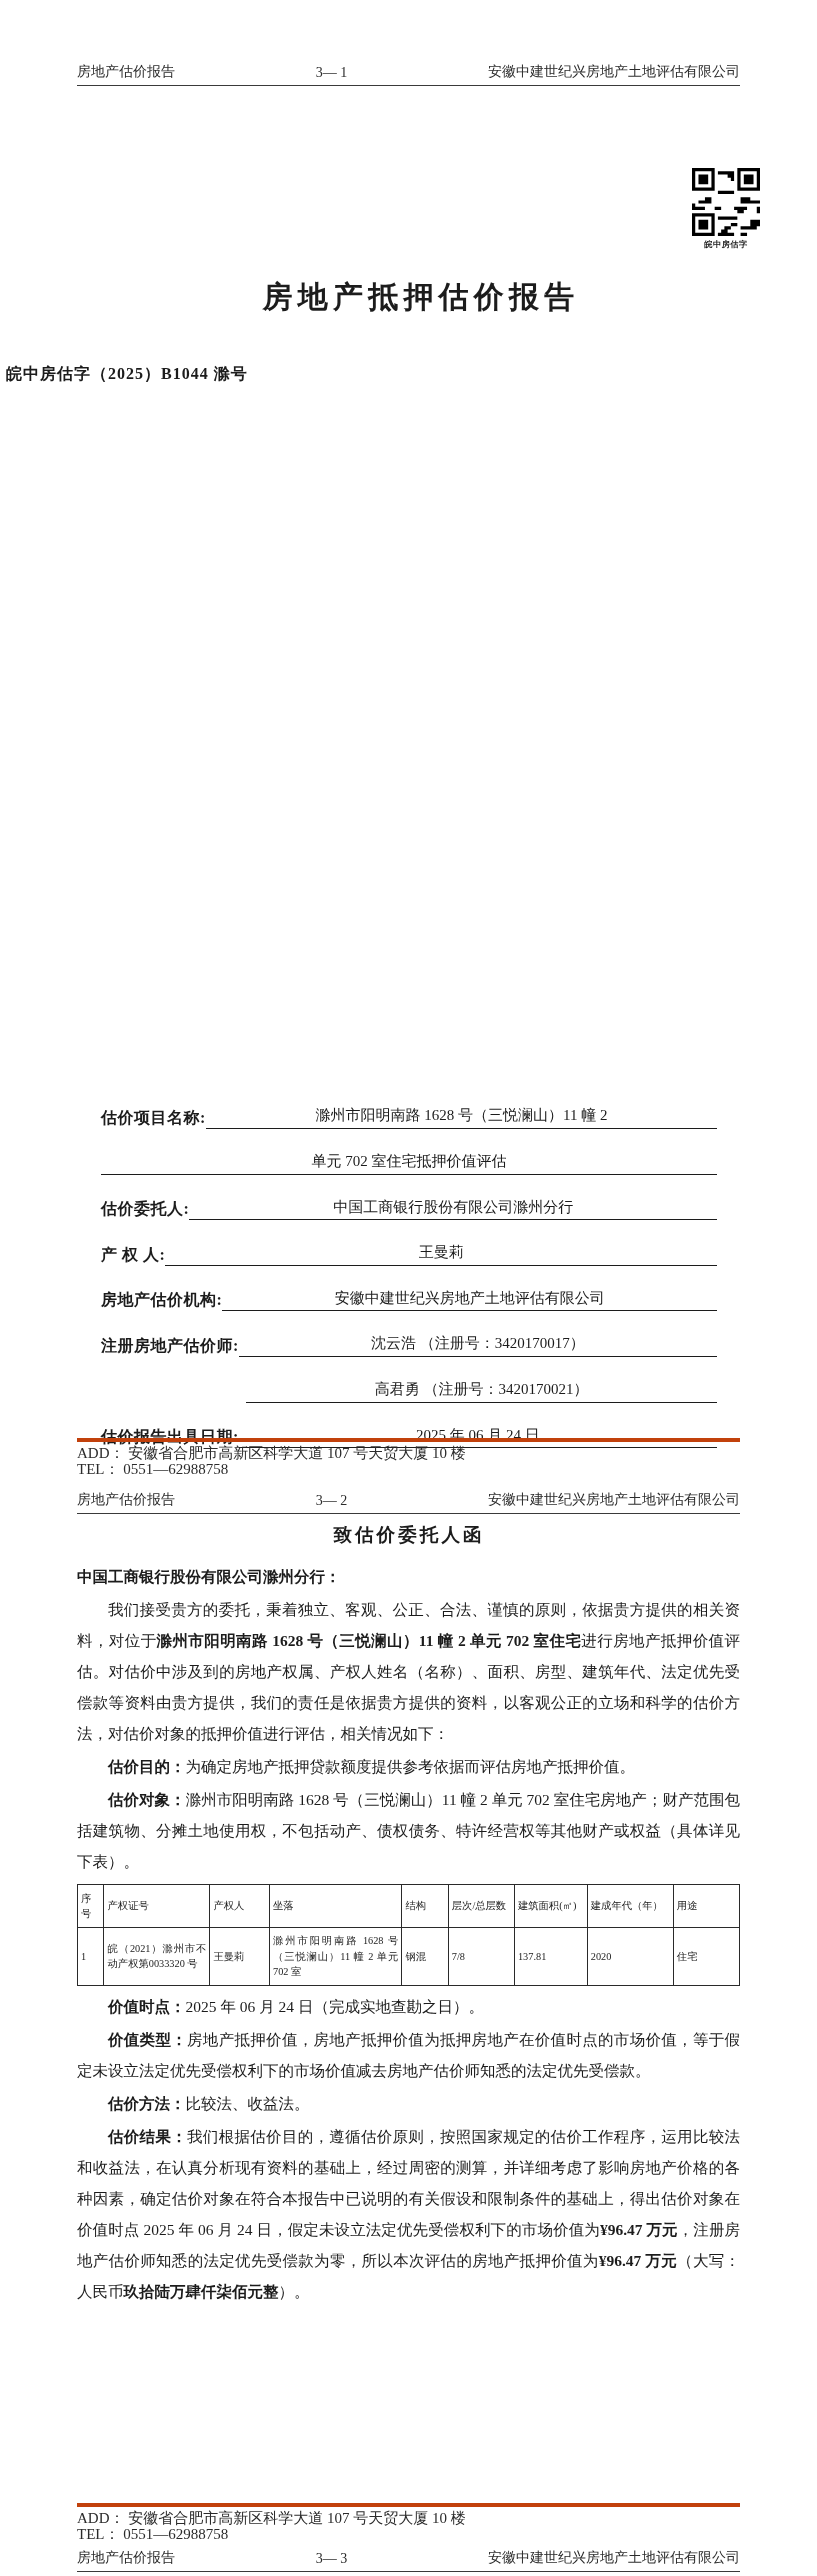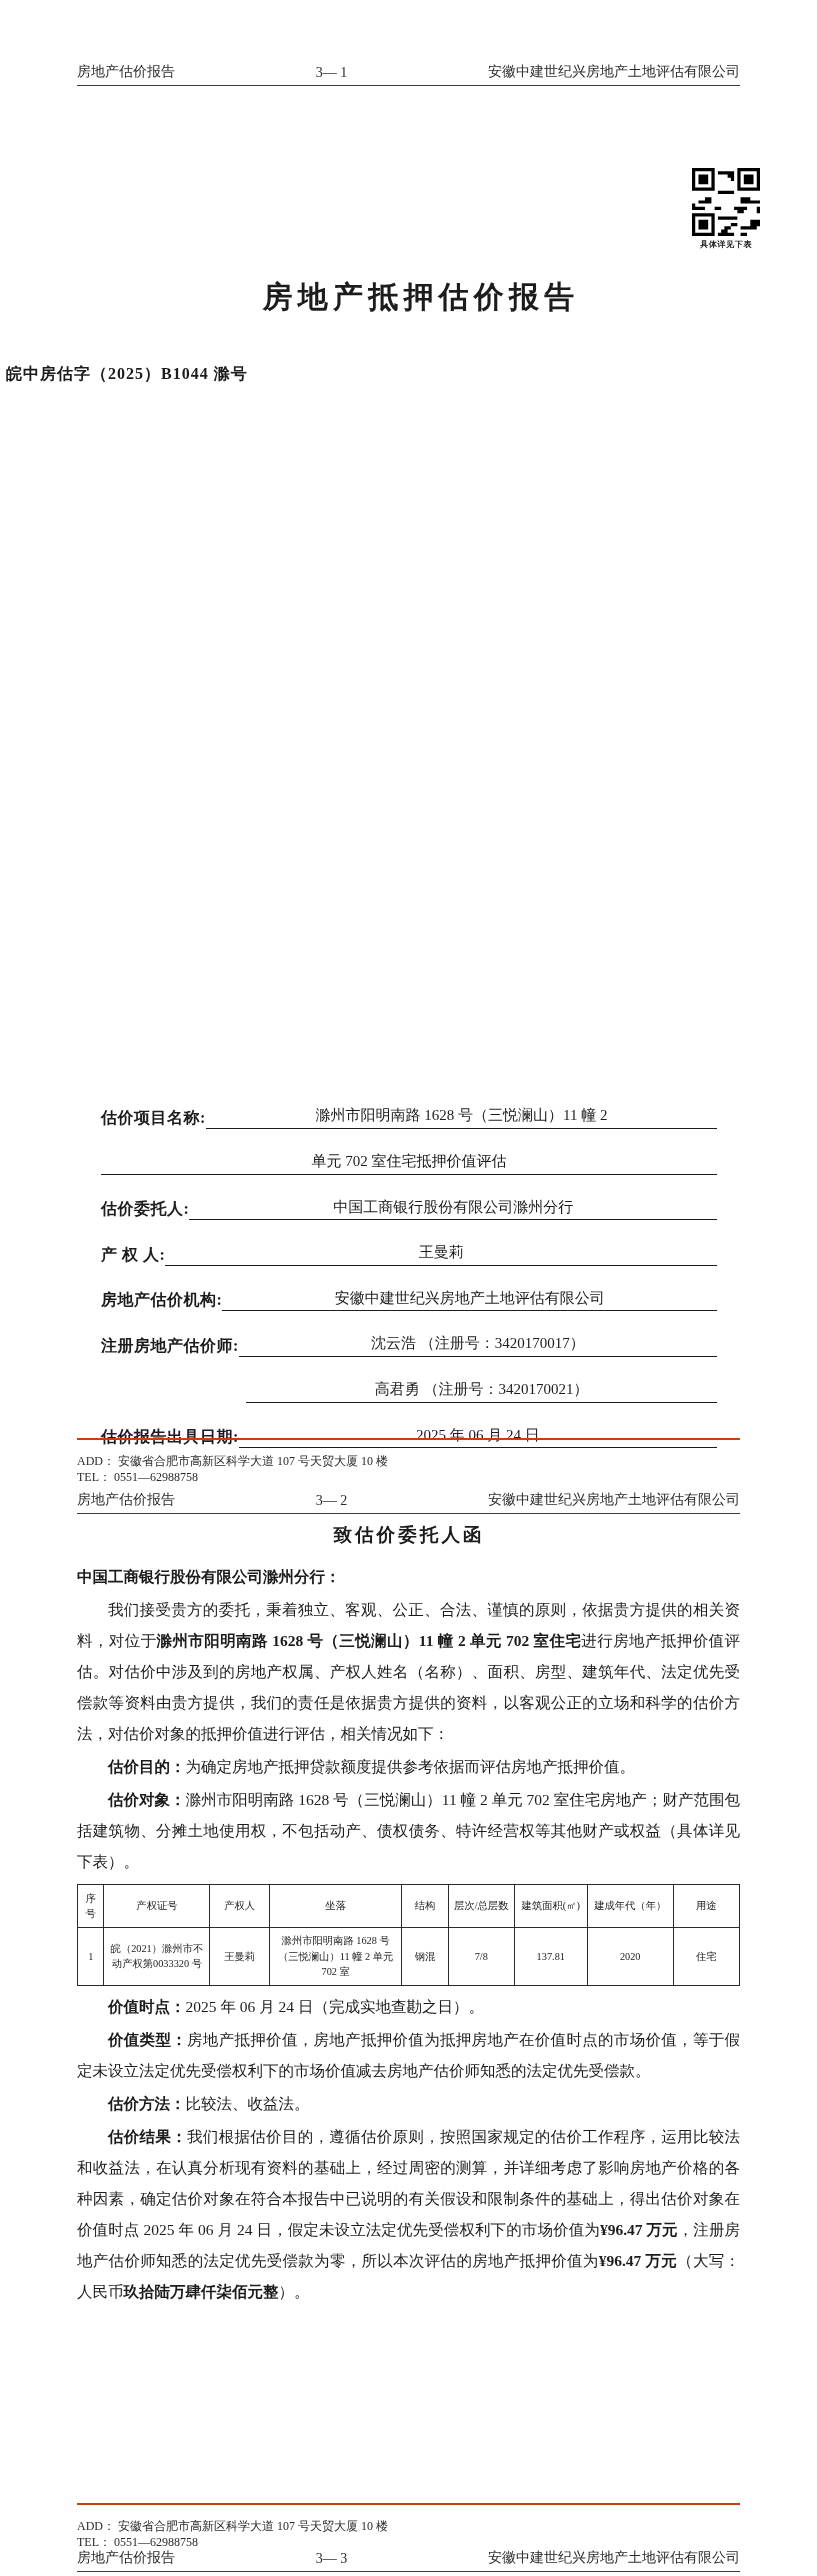--- a/index.html
+++ b/index.html
@@ -17,22 +17,22 @@
   
   .pg-header {
     position: absolute; left: 77px; width: 663px;
     display: flex; justify-content: space-between; align-items: flex-end;
     font-size: 14px; color: #2b2b2b;
     border-bottom: 1px solid #3a3a3a; padding-bottom: 4.1px;
   }
   .h1 { top: 63px; } .h2 { top: 1491px; } .h3 { top: 2549px; }
   .pg-footer {
     position: absolute; left: 77px; width: 663px;
-    font-size: 12px; color: #2b2b2b; line-height: 15.5px;
-    border-top: 2px solid #c2410c; padding-top: 14px;
+    font-size: 15px; color: #2b2b2b; line-height: 15.5px;
+    border-top: 4px solid #c2410c; padding-top: 4px;
   }
   .f1 { top: 1438px; } .f2 { top: 2503px; }
   
   .qr-wrap { position: absolute; top: 168px; left: 692px; width: 68px; text-align: center; }
   .qr-svg { width: 68px; height: 68px; display: block; }
   .qr-label { font-size: 8.2px; font-weight: bold; margin-top: 3.1px; letter-spacing: 0.5px; }
   .cover-title {
     position: absolute; top: 277px; left: 12px; width: 100%;
     text-align: center; font-size: 30px; font-weight: bold; letter-spacing: 5.2px;
   }
@@ -55,21 +55,21 @@
   }
   .letter-body {
     position: absolute; top: 1561px; left: 77px; width: 663px;
     font-size: 15.5px; line-height: 31px; text-align: justify;
   }
   .letter-body p { text-indent: 2em; margin-bottom: 2.1px; }
   .letter-body p.salutation { text-indent: 0; font-weight: bold; }
   .b { font-weight: bold; }
   .prop-table {
     width: 100%; border-collapse: collapse; margin: 7.2px 0 5.2px 0;
-    font-size: 10.3px; line-height: 15.5px; text-align: center; text-indent: 0;
+    font-size: 10.3px; line-height: 15.5px; text-indent: 0;
   }
   .prop-table th, .prop-table td {
     border: 1px solid #2a2a2a; padding: 5.2px 3.1px; font-weight: normal; vertical-align: middle;
   }
   
   .p3-body {
     position: absolute; top: 2575px; left: 77px; width: 663px;
     font-size: 15.5px; line-height: 31px; text-align: justify;
   }
   .unit-line { margin-bottom: 7.2px; }
@@ -88,21 +88,21 @@
   <div class="qr-wrap">
     <svg class="qr-svg" viewBox="0 0 21 21" xmlns="http://www.w3.org/2000/svg">
       <rect width="21" height="21" fill="#ffffff"></rect>
       <g fill="#000000">
         <path d="M0 0h7v7H0zM14 0h7v7h-7zM0 14h7v7H0z"></path>
         <path fill="#ffffff" d="M1 1h5v5H1zM15 1h5v5h-5zM1 15h5v5H1z"></path>
         <path d="M2 2h3v3H2zM16 2h3v3h-3zM2 16h3v3H2z"></path>
         <path class="qr-mods" d="M8 1h1v1H8zM9 1h1v1H9zM10 1h1v1H10zM11 1h1v1H11zM12 1h1v1H12zM11 2h1v1H11zM12 2h1v1H12zM12 3h1v1H12zM8 7h1v1H8zM9 7h1v1H9zM10 7h1v1H10zM11 7h1v1H11zM12 7h1v1H12zM4 9h1v1H4zM5 9h1v1H5zM15 9h1v1H15zM16 9h1v1H16zM17 9h1v1H17zM2 10h1v1H2zM3 10h1v1H3zM4 10h1v1H4zM5 10h1v1H5zM15 10h1v1H15zM16 10h1v1H16zM17 10h1v1H17zM18 10h1v1H18zM19 10h1v1H19zM20 10h1v1H20zM0 11h1v1H0zM0 12h1v1H0zM1 12h1v1H1zM2 12h1v1H2zM3 12h1v1H3zM7 12h1v1H7zM8 12h1v1H8zM13 12h1v1H13zM14 12h1v1H14zM15 12h1v1H15zM16 12h1v1H16zM20 12h1v1H20zM14 13h1v1H14zM15 13h1v1H15zM20 13h1v1H20zM8 15h1v1H8zM9 15h1v1H9zM10 15h1v1H10zM11 15h1v1H11zM12 15h1v1H12zM13 15h1v1H13zM18 16h1v1H18zM19 16h1v1H19zM20 16h1v1H20zM12 17h1v1H12zM13 17h1v1H13zM18 17h1v1H18zM19 17h1v1H19zM20 17h1v1H20zM10 18h1v1H10zM11 18h1v1H11zM15 18h1v1H15zM16 18h1v1H16zM17 18h1v1H17zM18 18h1v1H18zM19 18h1v1H19zM9 19h1v1H9zM10 19h1v1H10zM8 20h1v1H8zM9 20h1v1H9zM10 20h1v1H10zM11 20h1v1H11zM12 20h1v1H12zM15 20h1v1H15zM16 20h1v1H16z"></path>
       </g>
     </svg>
-    <div class="qr-label">具体详见下表</div>
+    <div class="qr-label">皖中房估字</div>
   </div>
 
   <div class="cover-title">房地产抵押估价报告</div>
   <div class="cover-docno">皖中房估字（2025）B1044 滁号</div>
 
   <div class="cover-form">
     <div class="f-row">
       <span class="f-label">估价项目名称:</span>
       <span class="f-value">滁州市阳明南路 1628 号（三悦澜山）11 幢 2</span>
     </div>

